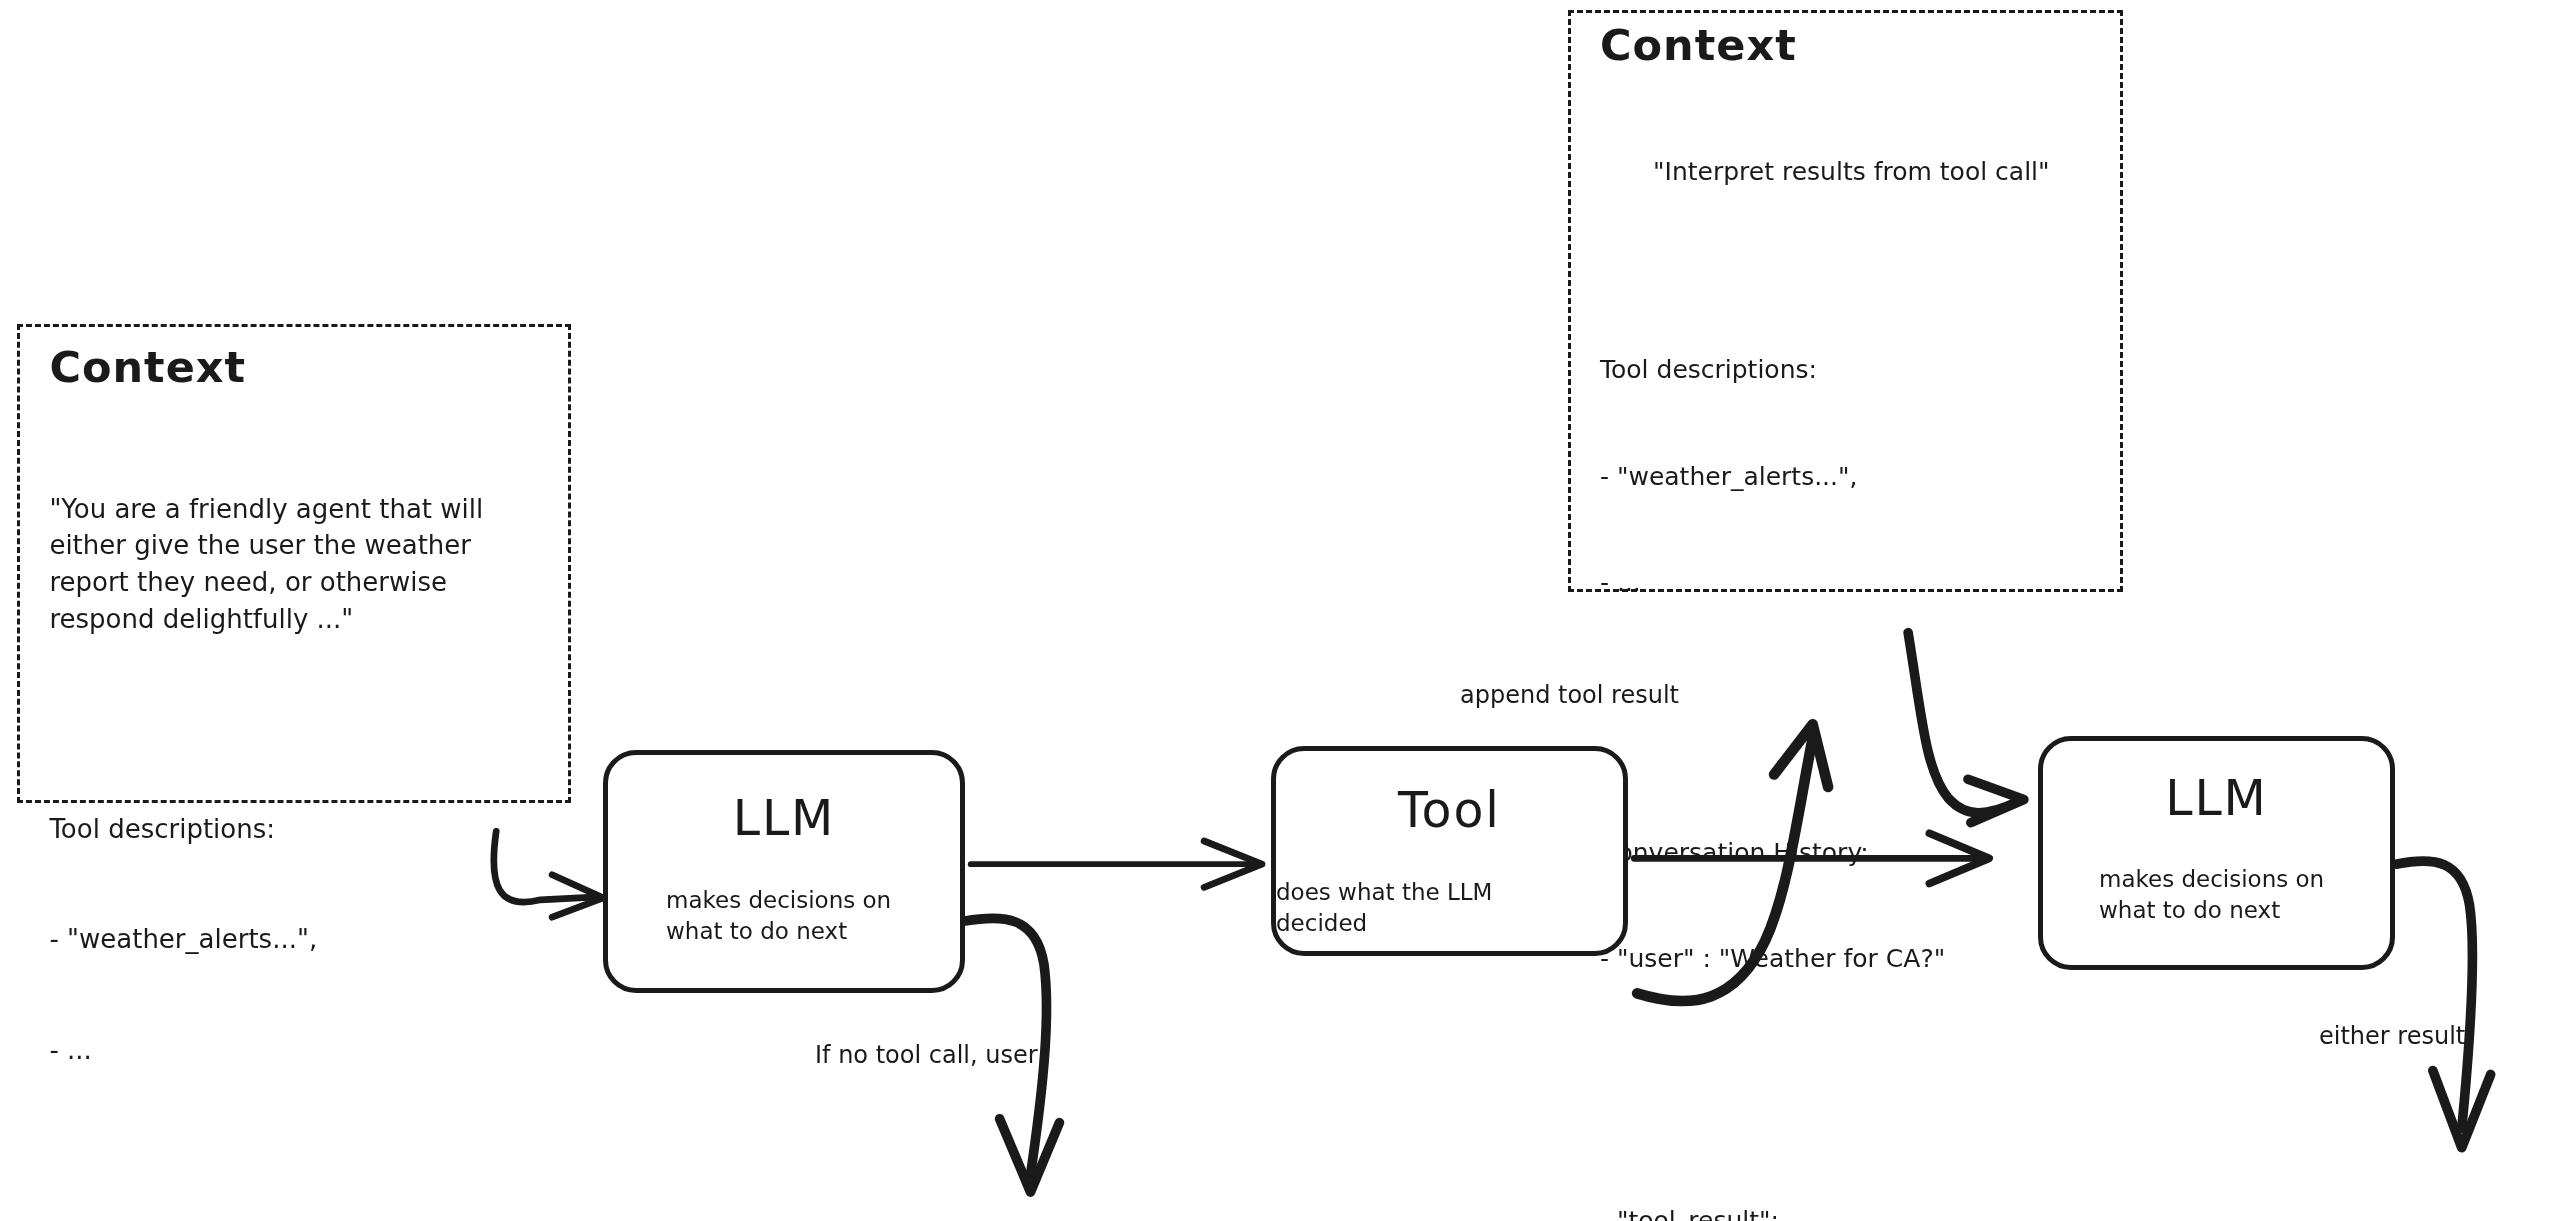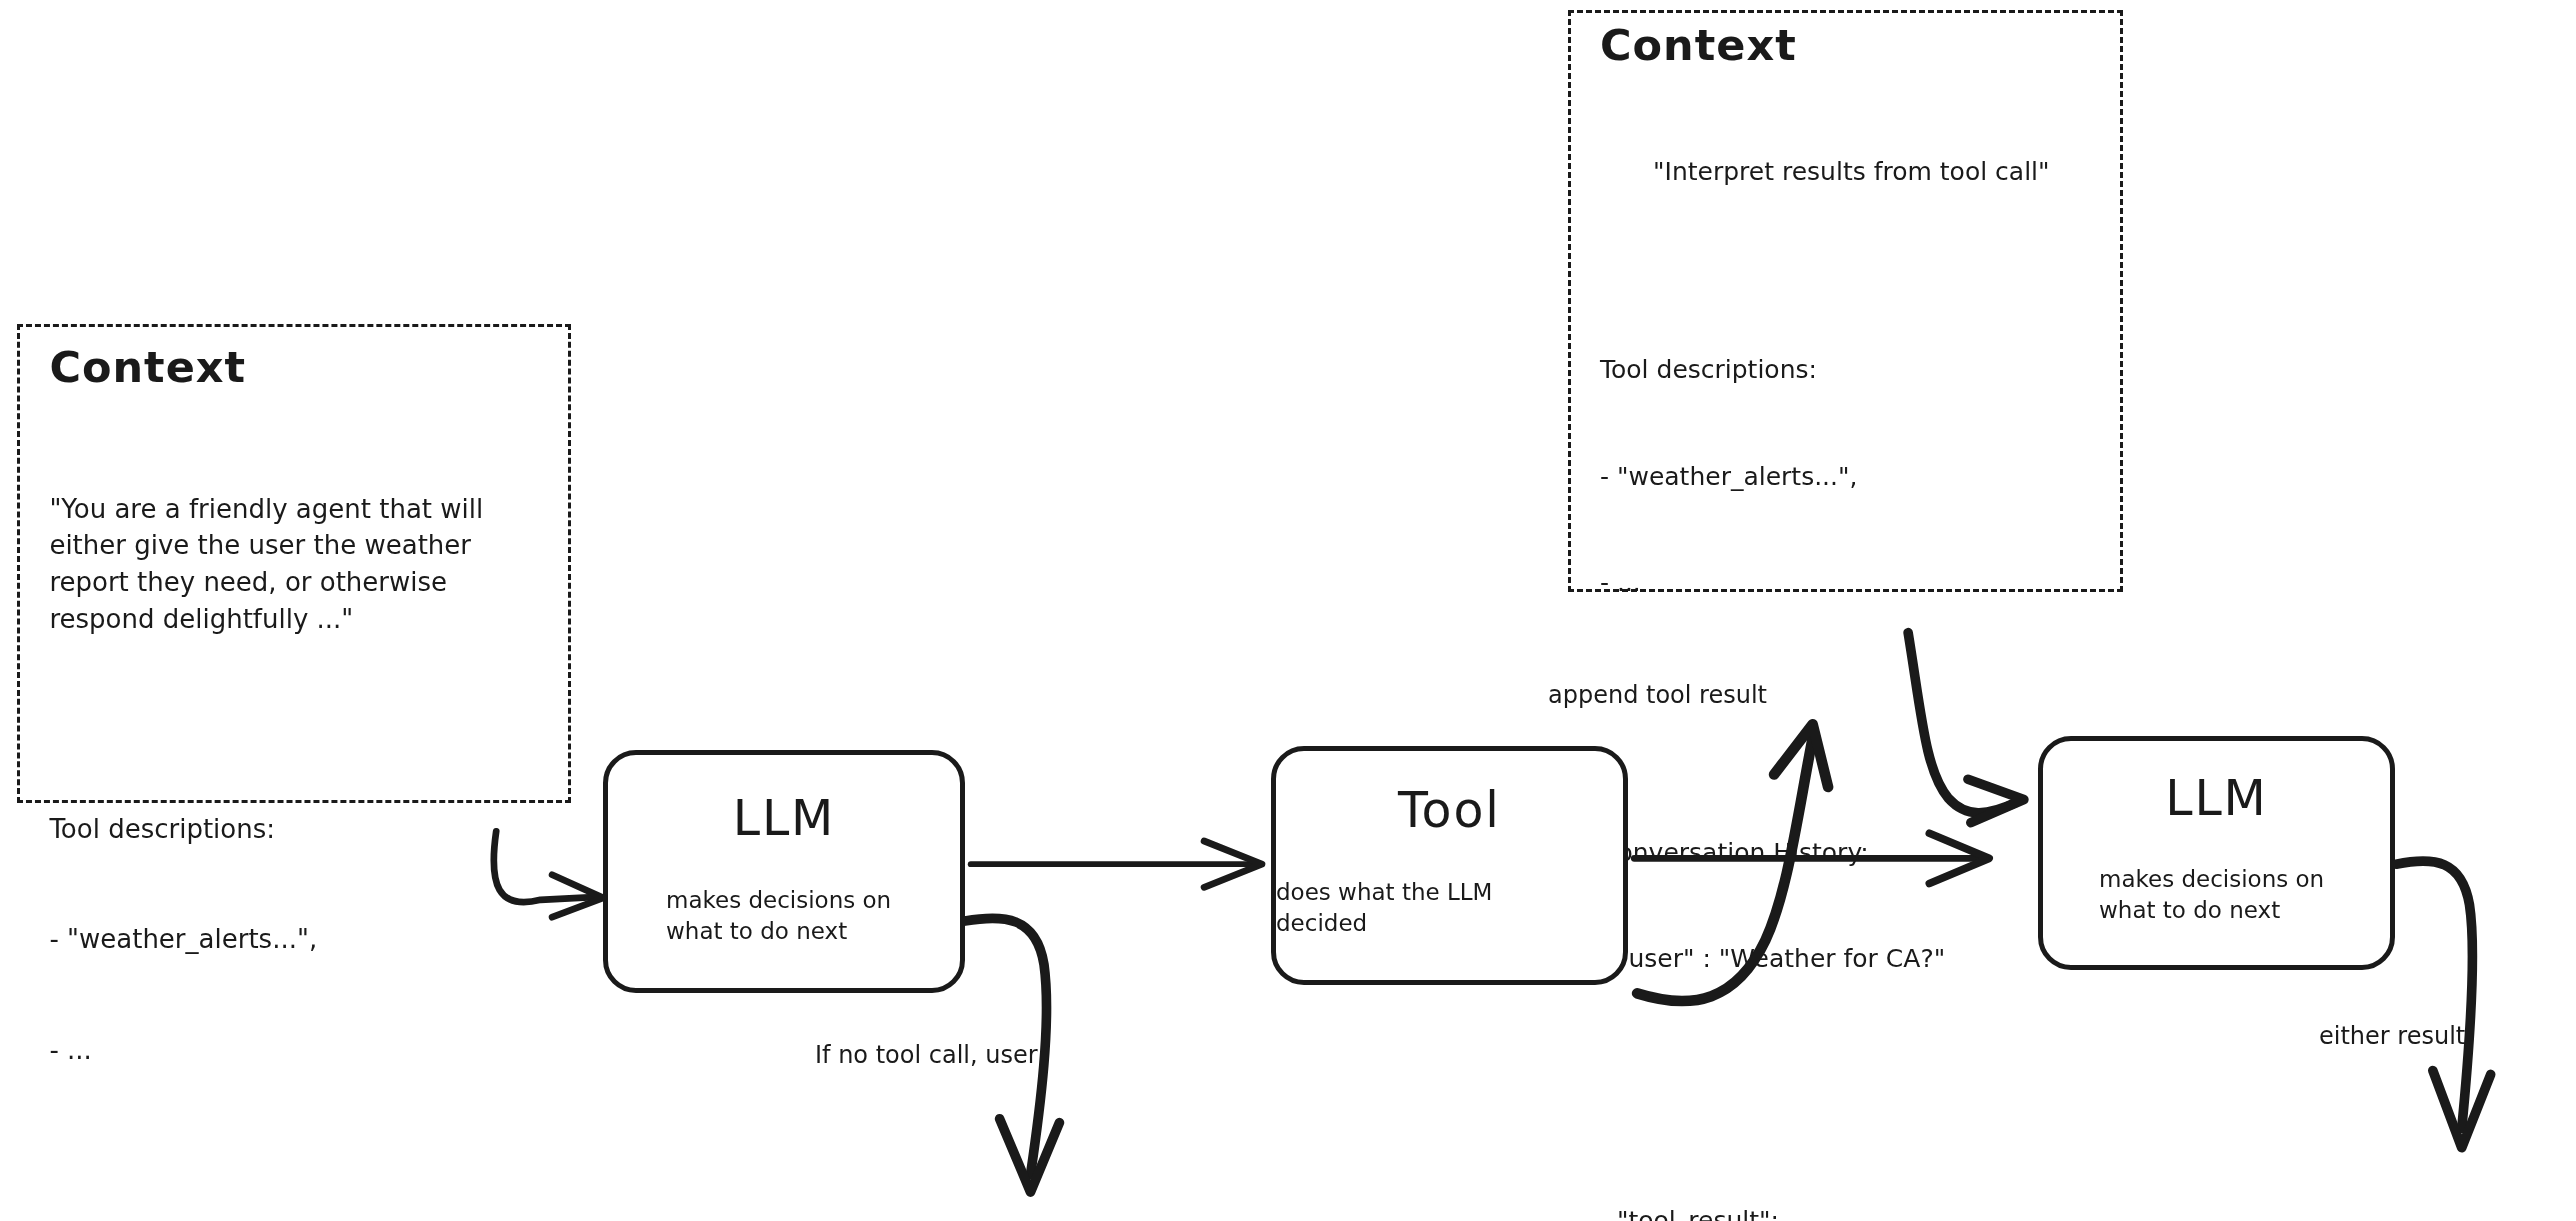--- a/index.html
+++ b/index.html
@@ -156,33 +156,33 @@
       </div>
     </div>
   </div>
 
   <div class="node" id="node-llm-left" style="left:603px; top:750px; width:362px; height:243px;">
     <div class="node-title" style="margin-top:39px;">LLM</div>
     <div class="node-sub" style="margin-top:42px; padding-left:58px;">makes decisions on
 what to do next</div>
   </div>
 
-  <div class="node" id="node-tool" style="left:1271px; top:746px; width:357px; height:239px;">
+  <div class="node" id="node-tool" style="left:1271px; top:746px; width:357px; height:210px;">
     <div class="node-title" style="margin-top:35px;">Tool</div>
     <div class="node-sub" style="margin-top:42px; ">does what the LLM
 decided</div>
   </div>
 
   <div class="node" id="node-llm-right" style="left:2038px; top:736px; width:357px; height:234px;">
     <div class="node-title" style="margin-top:33px;">LLM</div>
     <div class="node-sub" style="margin-top:41px; padding-left:56px;">makes decisions on
 what to do next</div>
   </div>
 
-  <div class="edge-label" style="left:1548px; top:681px;">append tool result</div>
+  <div class="edge-label" style="left:1460px; top:681px;">append tool result</div>
 
   <div class="edge-label" style="left:815px; top:1041px;">If no tool call, user</div>
 
   <div class="edge-label" style="left:2319px; top:1022px;">either result</div>
 
   <svg id="arrows" viewBox="0 0 2670 1266">
 
     <g>
       <path d="M 514 862 C 506 918, 516 944, 560 933 L 620 930" stroke-width="7" stroke-linecap="round"></path>
       <path d="M 572 907 L 625 931 L 572 951" stroke-width="7" stroke-linecap="round" stroke-linejoin="round"></path>

